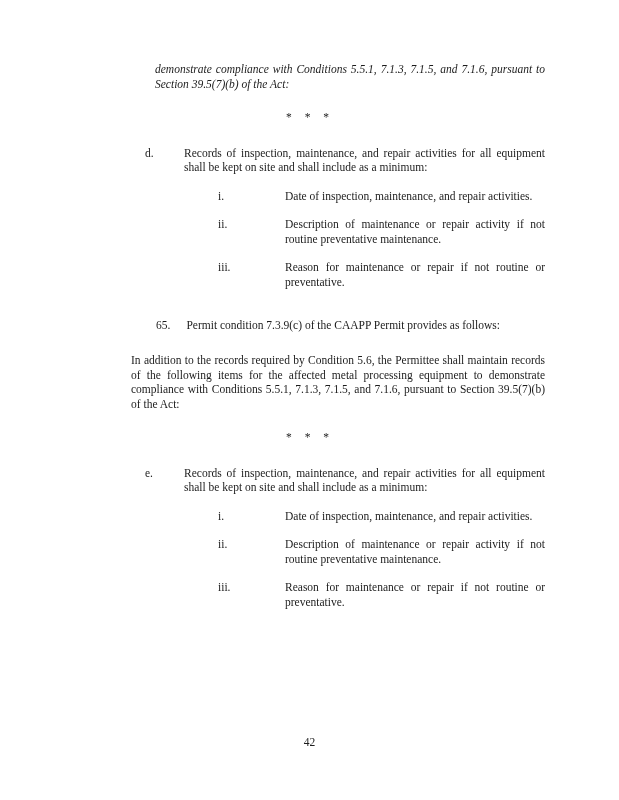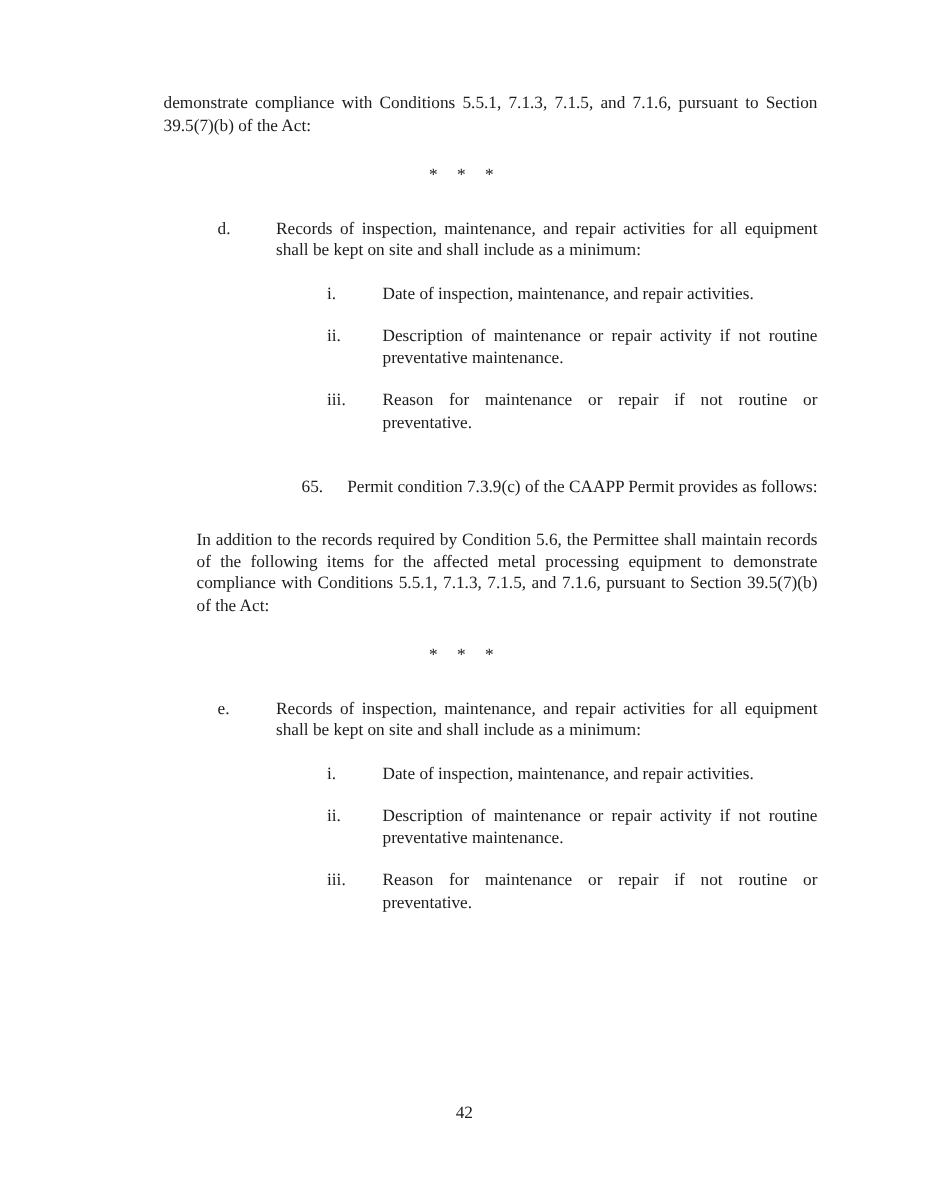--- a/index.html
+++ b/index.html
@@ -12,21 +12,22 @@
     box-sizing: border-box;
     padding: 62px 74px 0 75px;
     font-family: "Liberation Serif", "DejaVu Serif", serif;
     font-size: 11.5px;
     line-height: 14.5px;
     color: #1c1c1c;
     overflow: hidden;
   }
   .justify { text-align: justify; }
   .quote {
-    margin-left: 34px;
+    margin-left: 80px;
+    font-style: italic;
   }
   .stars {
     text-align: center;
     letter-spacing: 5px;
     margin: 19px 0 21px 0;
   }
   .item {
     margin-left: 70px;
     display: flex;
   }
@@ -37,28 +38,28 @@
   .item-text { flex: 1; }
   .subitem {
     margin-left: 143px;
     margin-top: 14px;
     display: flex;
   }
   .sub-label {
     flex: none;
     width: 37px;
   }
-  .sub-text { flex: 1; }
+  .sub-text { flex: 1; margin-left: 30px; }
   .body-para {
     margin: 23px 0 0 0;
     line-height: 27px;
     text-indent: 36px;
     text-align: justify;
   }
-  .body-para.single-line { text-align: right; }
+  .body-para.single-line { text-align: center; }
   .para-num { margin-right: 16px; }
   .subheading {
     margin-left: 70px;
     margin-top: 10px;
   }
   .quote-block {
     margin-left: 56px;
     margin-top: 14px;
     font-family: Liberation Serif, serif;
   }

